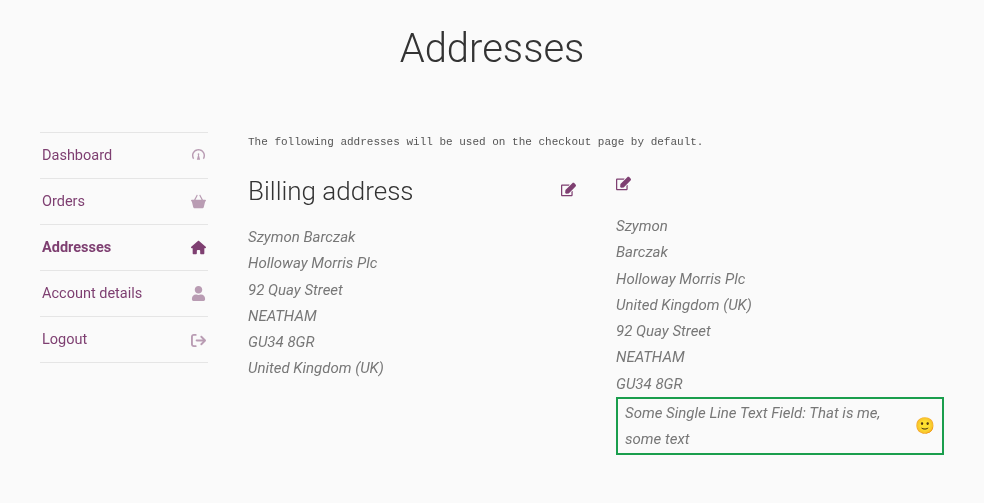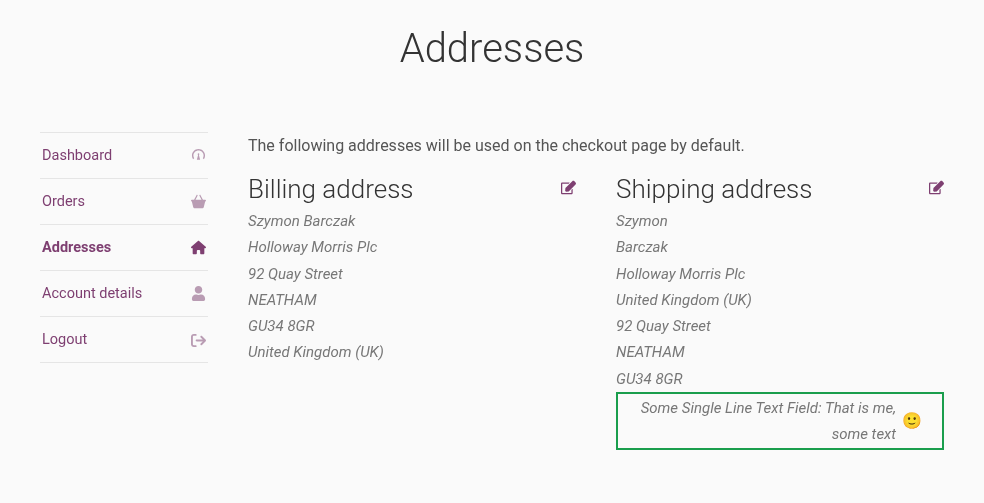--- a/index.html
+++ b/index.html
@@ -54,37 +54,38 @@
     }
     .sidebar-item .icon svg {
       width: 15px;
       height: 15px;
     }
     .content {
       flex: 1;
       padding-left: 40px;
     }
     .intro {
-      font-size: 16px;
+      font-size: 11px;
       color: #555;
-      margin-bottom: 19px;
+      margin-bottom: 28px;
       margin-top: 4px;
+      font-family: Liberation Mono, monospace;
     }
     .addresses-row {
       display: flex;
       gap: 40px;
     }
     .address-col {
       flex: 1;
     }
     .address-header {
       display: flex;
       justify-content: space-between;
       align-items: center;
-      margin-bottom: 4px;
+      margin-bottom: 18px;
     }
     .address-title {
       font-size: 26px;
       font-weight: 300;
       color: #333;
     }
     .edit-link {
       color: #7e3f71;
       cursor: pointer;
       display: inline-flex;
@@ -97,26 +98,25 @@
       color: #777;
       font-style: italic;
       font-size: 15px;
       line-height: 1.75;
     }
     .address-line {
       display: block;
     }
     .highlight-line {
       border: 2px solid #1a9e4d;
-      padding: 1px 20px;
+      padding: 1px 7px;
       display: flex;
       align-items: center;
       gap: 6px;
       margin-top: 0px;
-      text-align: right;
     }
     .emoji {
       font-style: normal;
       font-size: 16px;
     }
   </style>
 </head>
 <body>
 
 <h1 class="page-title">Addresses</h1>
@@ -192,21 +192,20 @@
           <span class="address-line">Holloway Morris Plc</span>
           <span class="address-line">92 Quay Street</span>
           <span class="address-line">NEATHAM</span>
           <span class="address-line">GU34 8GR</span>
           <span class="address-line">United Kingdom (UK)</span>
         </address>
       </div>
 
       <div class="address-col">
         <div class="address-header">
-          <h2 class="address-title">Shipping address</h2>
           <a class="edit-link">
             <span>
               <svg viewBox="0 0 576 512" fill="currentColor">
                   <path d="M402.3 344.9l32-32c5-5 13.7-1.5 13.7 5.7V464c0 26.5-21.5 48-48 48H48c-26.5 0-48-21.5-48-48V112c0-26.5 21.5-48 48-48h273.5c7.1 0 10.7 8.6 5.7 13.7l-32 32c-1.5 1.5-3.5 2.3-5.7 2.3H48v352h352V350.5c0-2.1.8-4.1 2.3-5.6zm156.6-201.8L296.3 405.7l-90.4 10c-26.2 2.9-48.5-19.2-45.6-45.6l10-90.4L432.9 17.1c22.9-22.9 59.9-22.9 82.7 0l43.2 43.2c22.9 22.9 22.9 60 .1 82.8z"></path>
                 </svg>
             </span>
           </a>
         </div>
         <address class="address-body">
           <span class="address-line">Szymon</span>

